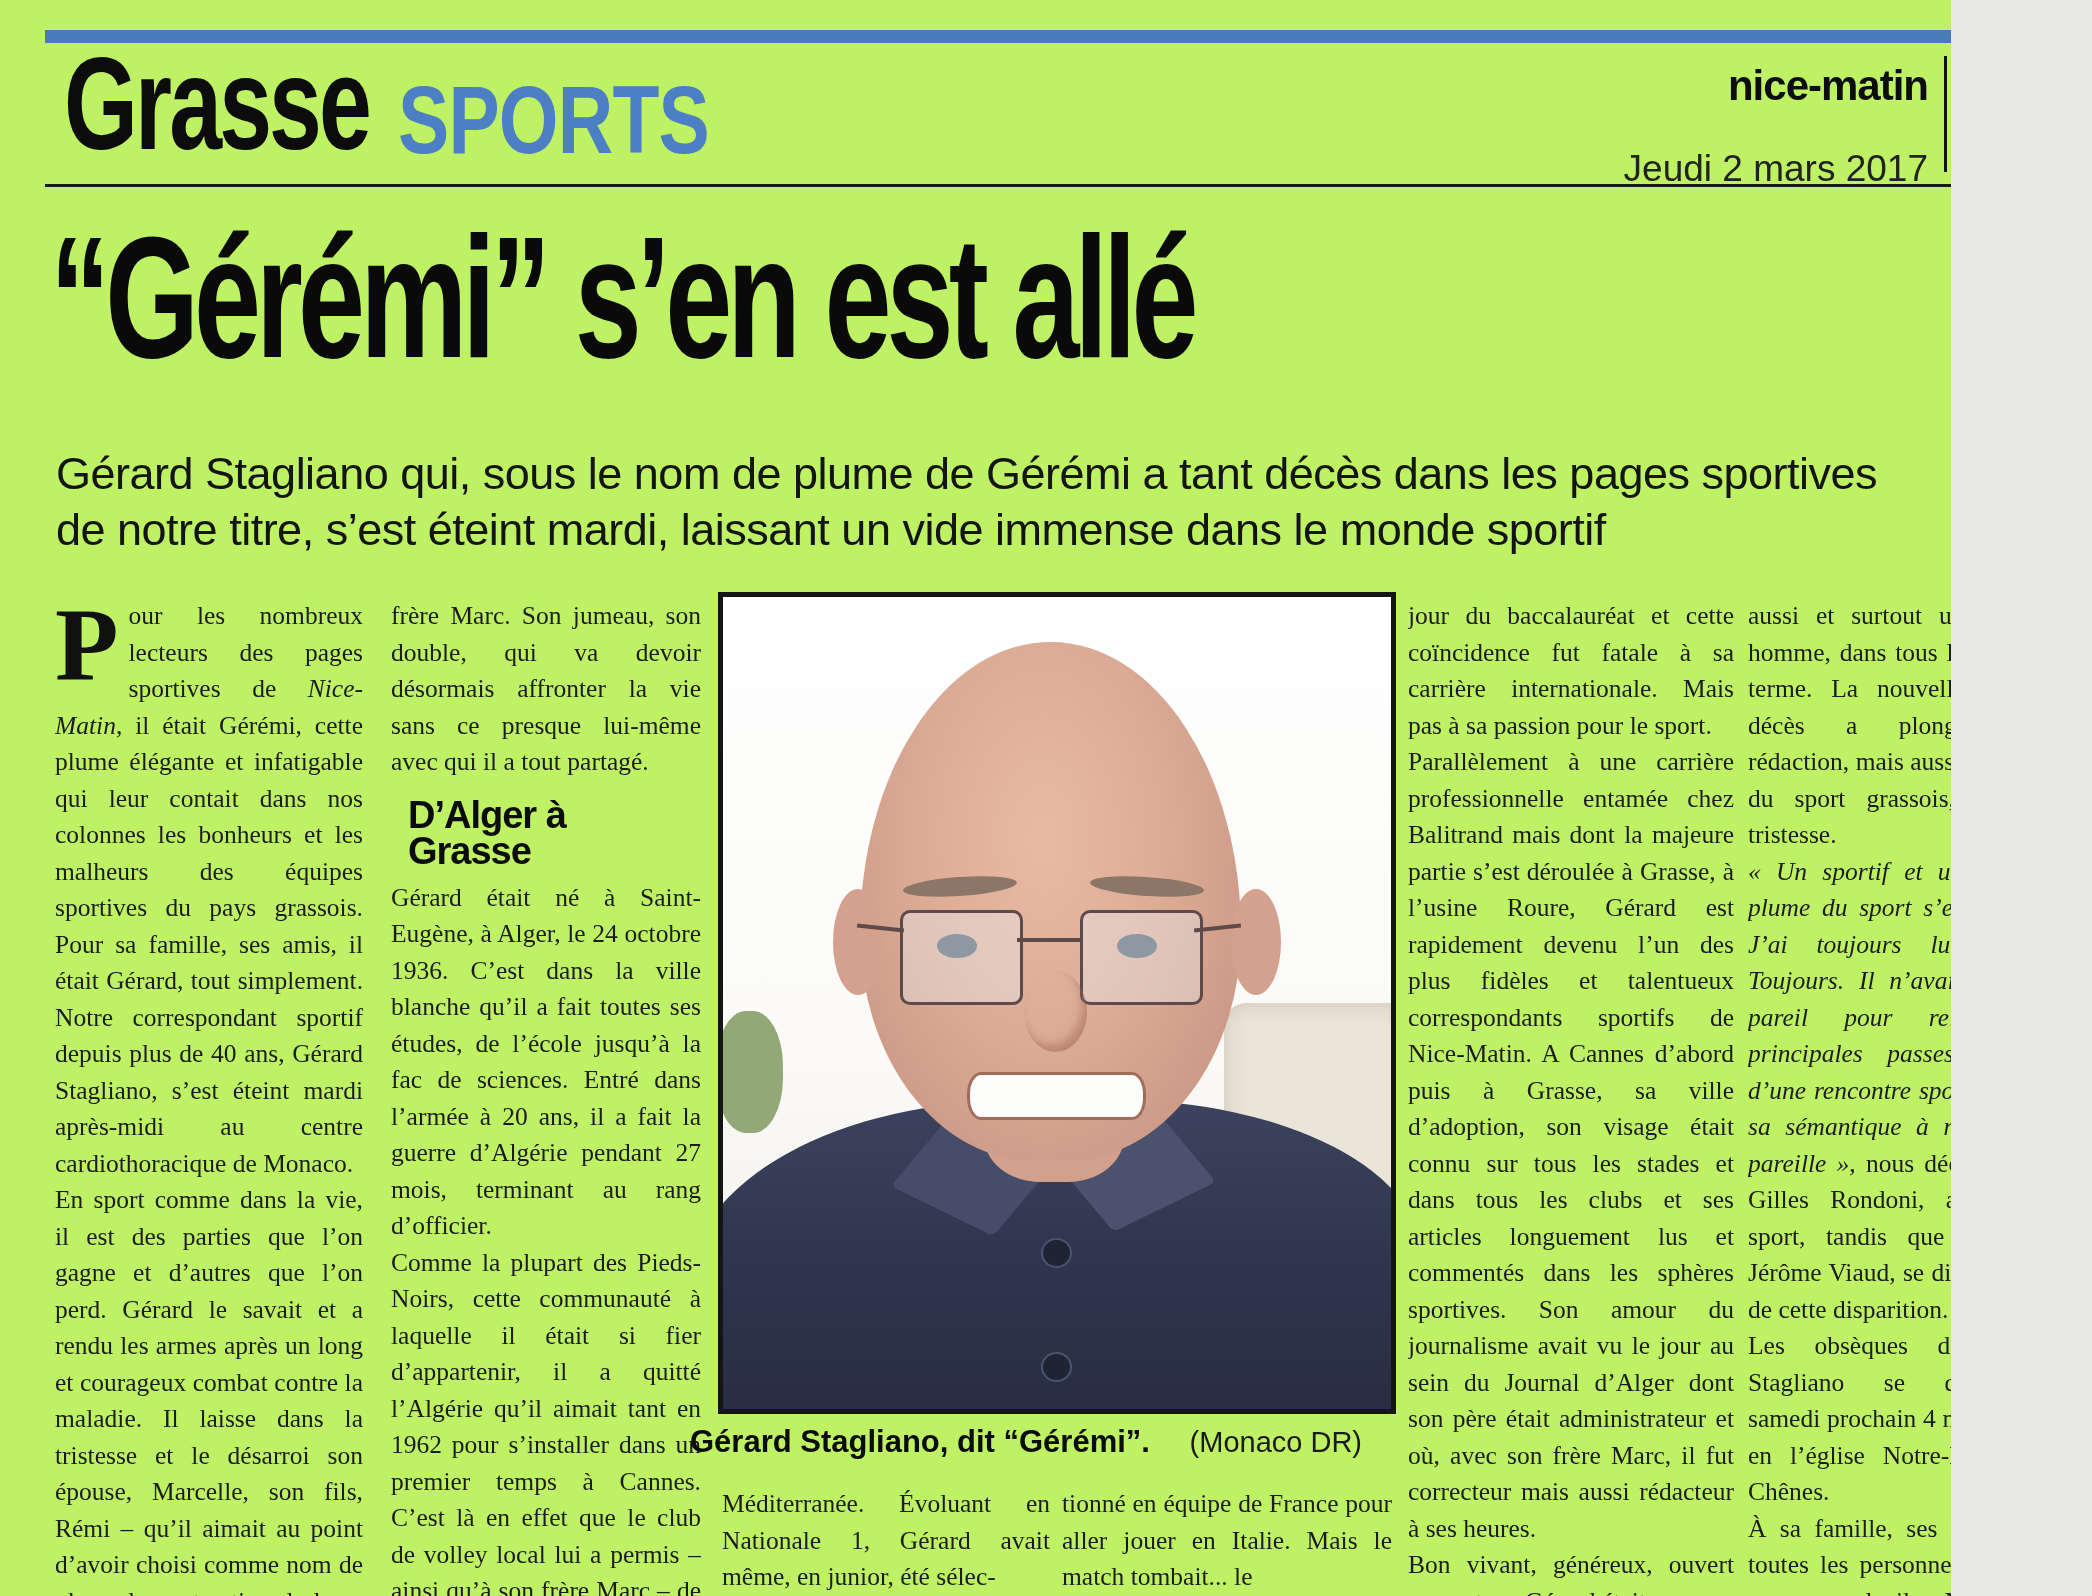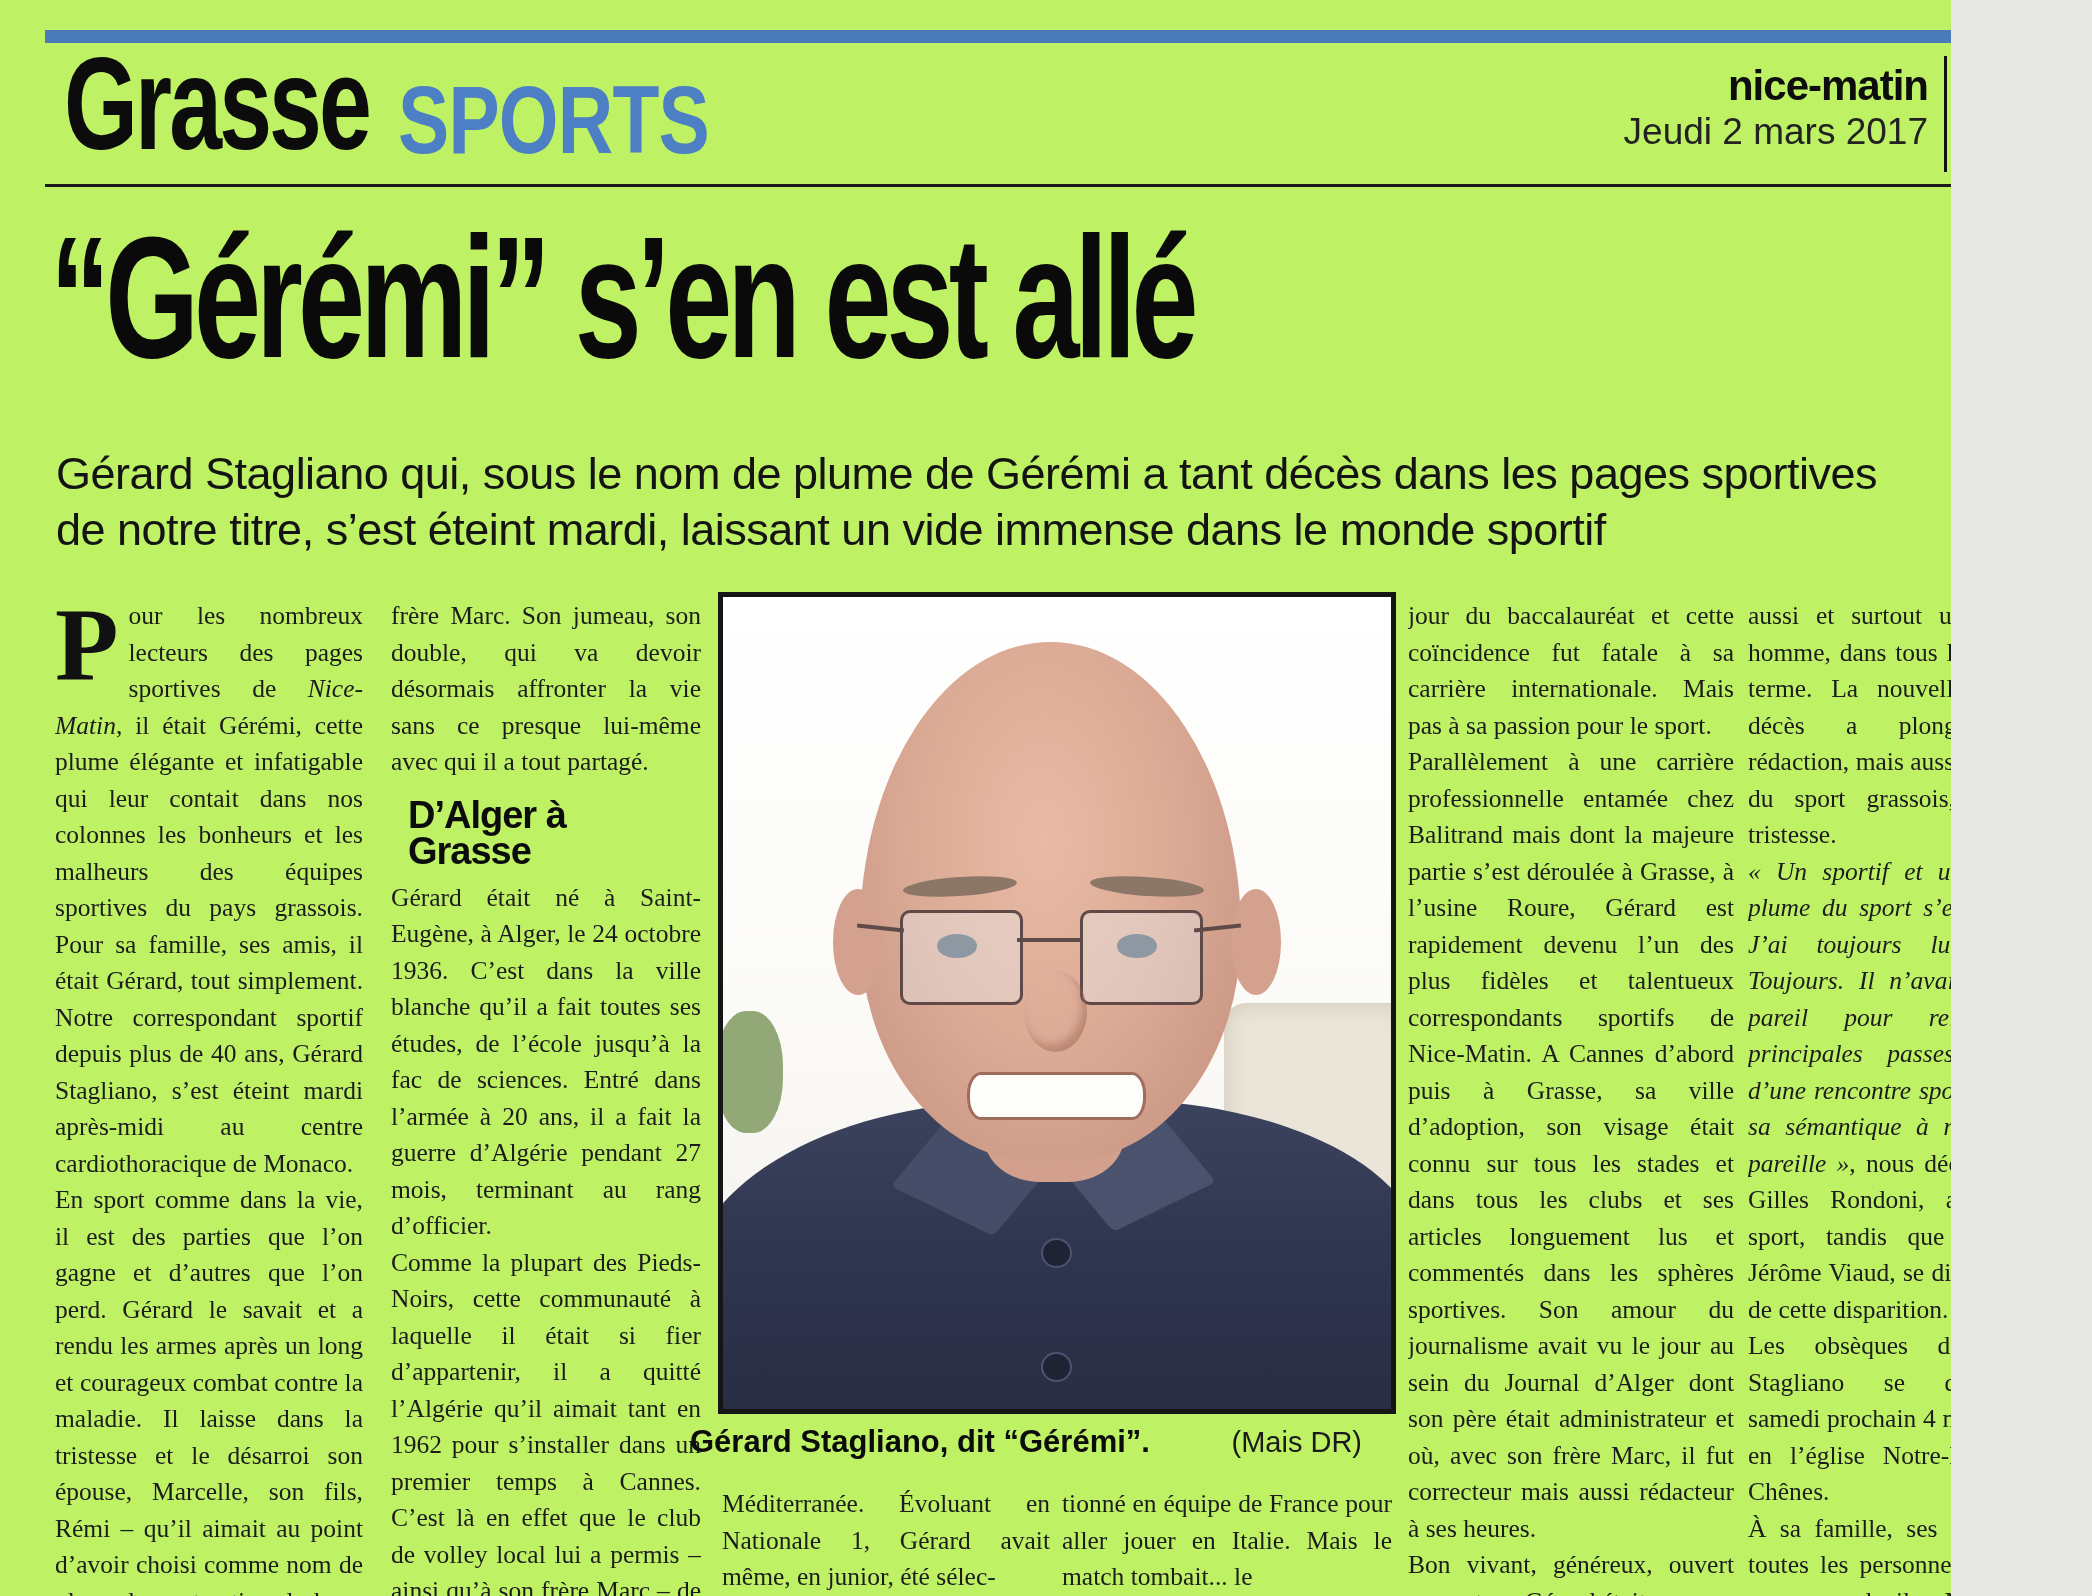--- a/index.html
+++ b/index.html
@@ -10,21 +10,21 @@
   .topbar{position:absolute;left:45px;top:30px;width:2003px;height:13px;background:#4a7ab8;}
   .section-title{position:absolute;left:64px;top:38px;font-family:"Liberation Sans",sans-serif;
         font-weight:700;font-size:132px;line-height:1.0;letter-spacing:-4px;color:#0c0c0c;
         transform:scaleX(.72);transform-origin:left top;white-space:nowrap;}
   .sports-label{position:absolute;left:398px;top:72px;font-family:"Liberation Sans",sans-serif;
         font-weight:700;font-size:96px;line-height:1.0;letter-spacing:-1px;color:#4d7fc4;
         transform:scaleX(.80);transform-origin:left top;white-space:nowrap;}
   .brandbox{position:absolute;left:1450px;top:62px;width:478px;text-align:right;
         font-family:"Liberation Sans",sans-serif;}
   .brand{font-weight:700;font-size:42px;line-height:1.12;color:#0d0d0d;letter-spacing:-1px;}
-  .edition-date{font-weight:400;font-size:37px;line-height:1.25;color:#222;}
+  .edition-date{font-weight:400;font-size:37px;line-height:1.25;color:#222;margin-top:37px;}
   .brand-rule{position:absolute;left:1944px;top:56px;width:3px;height:116px;background:#111;}
   .header-rule{position:absolute;left:45px;top:184px;width:2003px;height:3px;background:#1a1a1a;}
 
   
   .headline{position:absolute;left:50px;top:196px;font-family:"Liberation Sans",sans-serif;
         font-weight:700;font-size:172px;line-height:1.18;letter-spacing:-7px;color:#0a0a0a;
         transform:scaleX(.70);transform-origin:left top;white-space:nowrap;}
   .standfirst{position:absolute;left:56px;top:446px;width:1990px;
         font-family:"Liberation Sans",sans-serif;font-weight:400;font-size:45px;
         line-height:1.24;color:#141414;letter-spacing:-0.5px;}
@@ -145,21 +145,21 @@
     <div class="ph-lens-r"></div>
     <div class="ph-bridge"></div>
     <div class="ph-arm-l"></div>
     <div class="ph-arm-r"></div>
     <div class="ph-nose"></div>
     <div class="ph-smile"></div>
   </div>
 
   <div class="caption-row">
     <span class="caption">Gérard Stagliano, dit “Gérémi”.</span>
-    <span class="credit">(Mais DR)</span>
+    <span class="credit">(Monaco DR)</span>
   </div>
 
   <div class="col c3">
       <p class="body-par"><span>Méditerranée. Évoluant en Nationale 1, Gérard avait même, en junior, été sélec-</span></p>
     </div>
   <div class="col c4">
       <p class="body-par"><span>tionné en équipe de France pour aller jouer en Italie. Mais le match tombait... le</span></p>
     </div>
   <div class="col c5">
       <p class="body-par"><span>jour du baccalauréat et cette coïncidence fut fatale à sa carrière internationale. Mais pas à sa passion pour le sport.</span></p>

